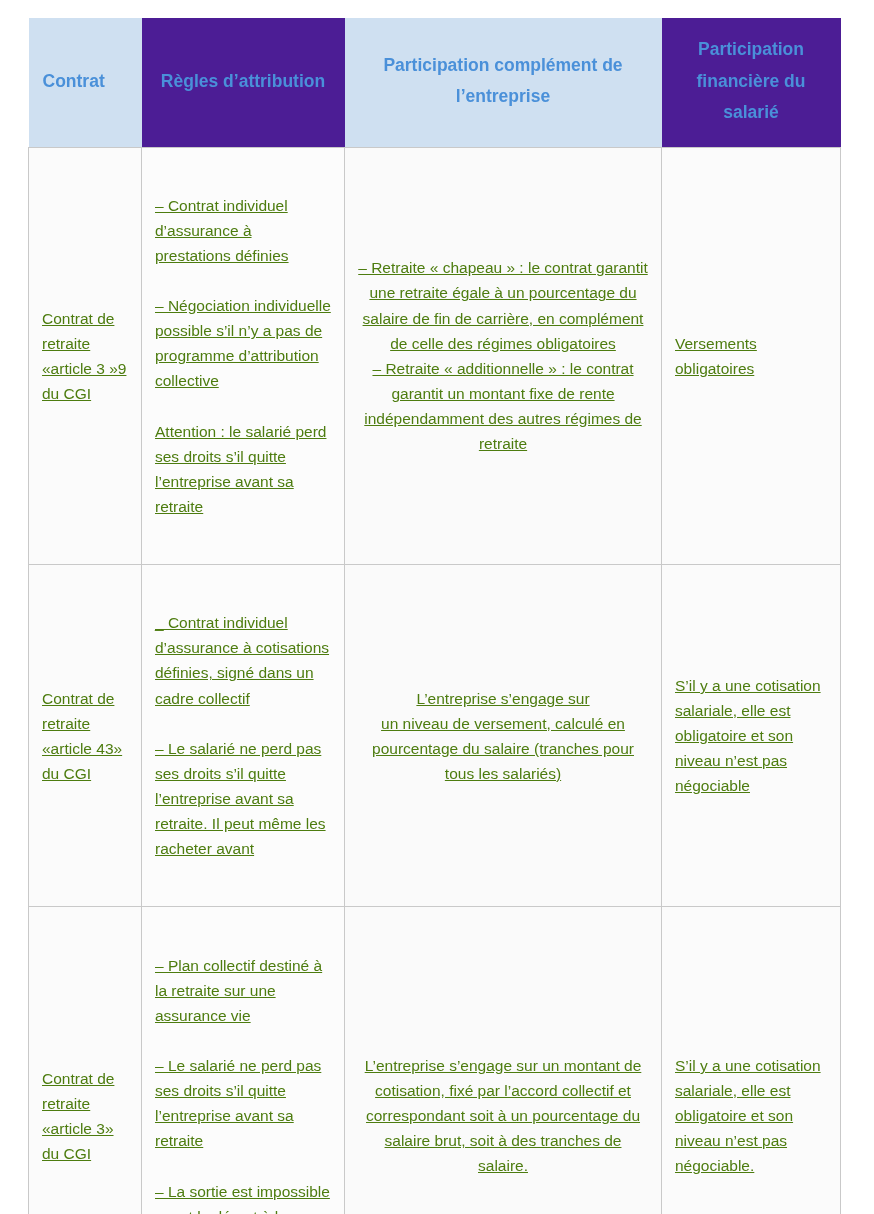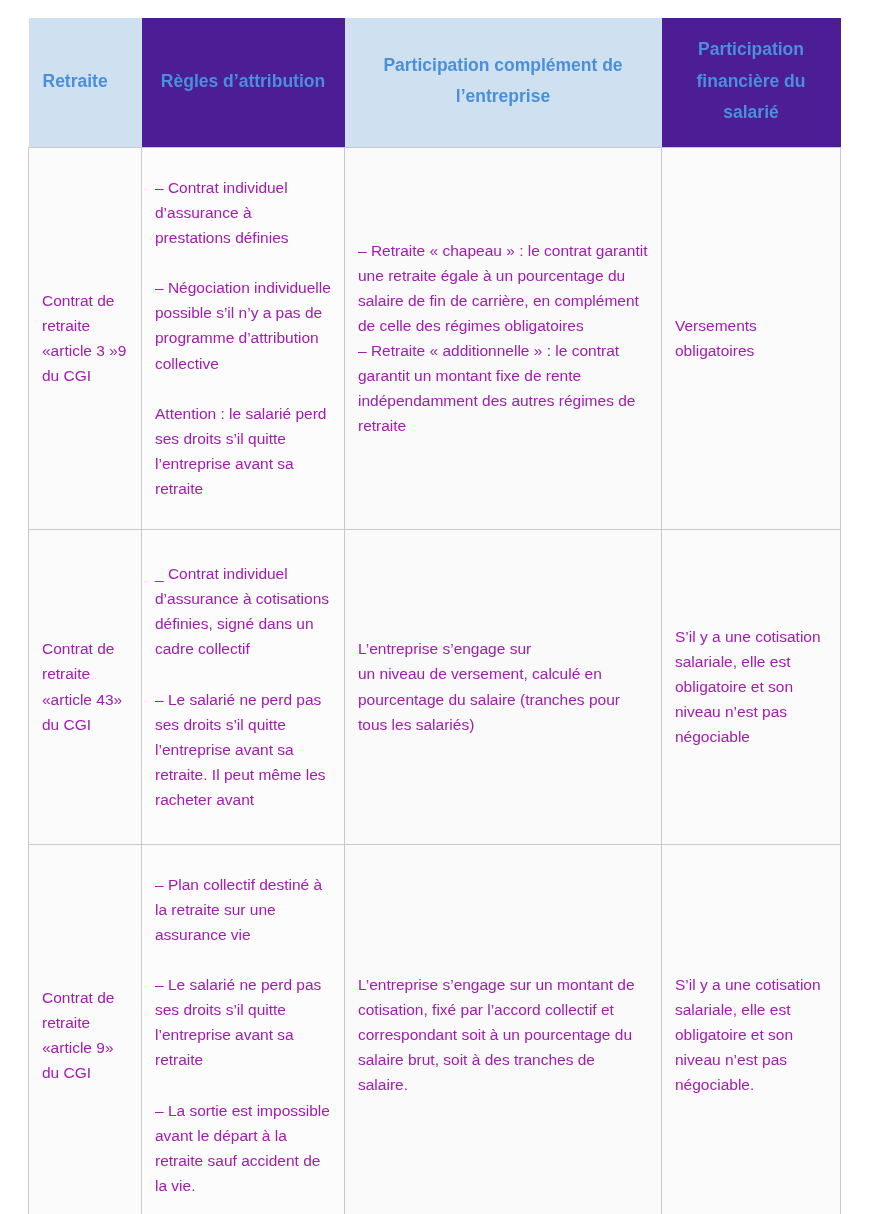--- a/index.html
+++ b/index.html
@@ -57,34 +57,36 @@
   thead th.first {
     text-align: left;
     padding-left: 14px;
   }
 
   tbody td {
     border: 1px solid #c9c9c9;
     vertical-align: middle;
     font-size: 15.5px;
     line-height: 1.62;
-    color: #a21caf;
-    padding: 2px 13px;
+    color: #4d7c0f;
+    padding: 20px 13px;
     box-sizing: border-box;
     background: #fdfdfd;
     white-space: pre-line;
+    text-decoration: underline;
   }
   tbody td.col-contract {
     background: #fbfbfb;
   }
   tbody td.col-rules {
     background: #fcfcfc;
   }
   tbody td.col-company {
     background: #fafafa;
+    text-align: center;
   }
   tbody td.col-employee {
     background: #fbfbfb;
   }
   tbody tr.r1 td { height: 382px; }
   tbody tr.r2 td { height: 315px; }
   tbody tr.r3 td { height: 372px; }
 
   .cell-text {
     display: block;
@@ -98,21 +100,21 @@
   <div class="table-wrap">
     <table class="data-table">
       <colgroup>
         <col class="c1">
           <col class="c2">
           <col class="c3">
           <col class="c4">
       </colgroup>
       <thead>
         <tr>
-          <th class="first">Retraite</th>
+          <th class="first">Contrat</th>
           <th class="alt">Règles
 d’attribution</th>
           <th>Participation complément de
 l’entreprise</th>
           <th class="alt">Participation
 financière du
 salarié</th>
         </tr>
       </thead>
       <tbody>
@@ -147,21 +149,21 @@
           <td class="col-company">
             <span class="cell-text">L’entreprise s’engage sur
 un niveau de versement, calculé en pourcentage du salaire (tranches pour tous les salariés)</span>
           </td>
           <td class="col-employee">
             <span class="cell-text">S’il y a une cotisation salariale, elle est obligatoire et son niveau n’est pas négociable</span>
           </td>
         </tr>
         <tr class="r3">
           <td class="col-contract">
-            <span class="cell-text">Contrat de retraite «article 9» du CGI</span>
+            <span class="cell-text">Contrat de retraite «article 3» du CGI</span>
           </td>
           <td class="col-rules">
             <span class="cell-text">– Plan collectif destiné à la retraite sur une assurance vie
 
 – Le salarié ne perd pas ses droits s’il quitte l’entreprise avant sa retraite
 
 – La sortie est impossible avant le départ à la retraite sauf accident de la vie.</span>
           </td>
           <td class="col-company">
             <span class="cell-text">L’entreprise s’engage sur un montant de cotisation, fixé par l’accord collectif et correspondant soit à un pourcentage du salaire brut, soit à des tranches de salaire.</span>

